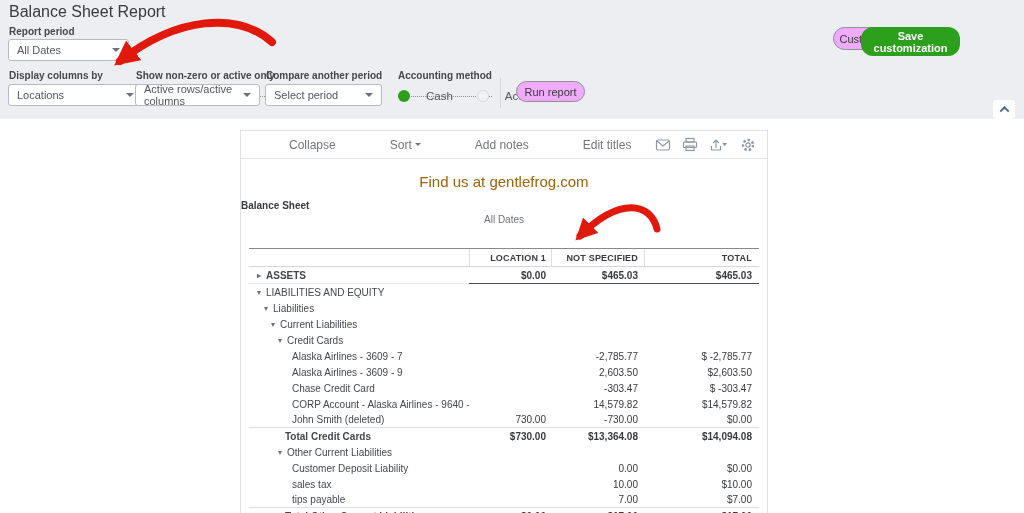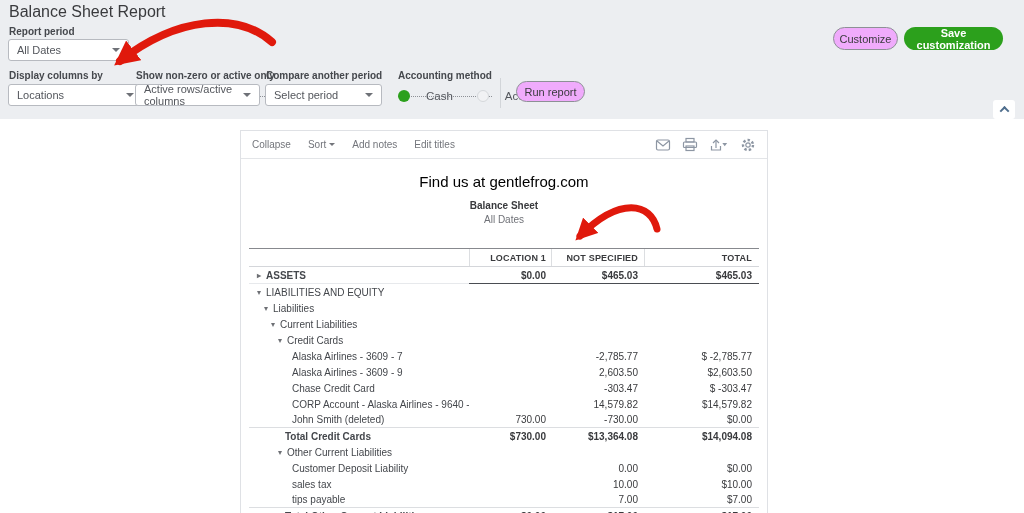--- a/index.html
+++ b/index.html
@@ -52,28 +52,28 @@
     transform:rotate(45deg) translate(1px,1px); }
 
   
   .card {
     position:absolute; left:240px; top:130px; width:528px; height:400px;
     background:#fff; border:1px solid #dfe1e5;
   }
   .rtoolbar {
     height:28px; border-bottom:1px solid #e3e5e8; display:flex; align-items:center; padding:0 11px;
   }
-  .rlink { font-size:10px; color:#73757b; margin-right:17px; cursor:pointer; display:flex; align-items:center; }
+  .rlink { font-size:12px; color:#73757b; margin-right:17px; cursor:pointer; display:flex; align-items:center;margin-left:37px; }
   .rlink .caret-down { border-top-color:#73757b; margin-left:3px; border-left-width:3.5px; border-right-width:3.5px; border-top-width:3.5px; }
   .ricons { margin-left:auto; display:flex; align-items:center; gap:11px; }
   .ricon { display:flex; align-items:center; cursor:pointer; color:#8d96a3; }
   .ricon svg { stroke:#8d96a3; fill:none; stroke-width:1.2; }
 
-  .company-header { margin-top:14px; text-align:center; font-size:15px; color:#000000; line-height:18px; }
-  .report-title   { margin-top:9px;  text-align:center; font-size:10px; font-weight:bold; color:#393a3d; line-height:12px; }
+  .company-header { margin-top:14px; text-align:center; font-size:15px; color:#a16207; line-height:18px; }
+  .report-title   { margin-top:9px;  text-align:left; font-size:10px; font-weight:bold; color:#393a3d; line-height:12px; }
   .report-subtitle{ margin-top:2px;  text-align:center; font-size:10px; color:#6f7177; line-height:12px; }
 
   .rtable { margin:22px 8px 0 8px; border-top:1px solid #87898e; font-size:10px; }
   .trow { display:flex; align-items:center; height:16px; }
   .trow.hdr { height:18px; border-bottom:1px solid #d4d6da; font-size:9px; font-weight:bold; letter-spacing:0.2px; color:#393a3d; }
   .cell { white-space:nowrap; overflow:hidden; }
   .cell.name { flex:1; display:flex; align-items:center; color:#44474c; }
   .cell.v  { text-align:right; }
   .cell.v0 { width:82px;  padding-right:5px;padding-left:28px; }
   .cell.v1 { width:93px;  padding-right:6px; }
@@ -125,21 +125,21 @@
   <span>Cash</span>
   <span class="radio-dot radio-off" style="margin-left:8px;"></span>
   <span>Accrual</span>
 </div>
 
 <div class="vdivider" style="left:500px; top:78px; height:30px;"></div>
 
 <button class="pill-btn" style="left:516px; top:81px; width:69px; height:21px;">Run report</button>
 
 <button class="pill-btn" style="left:833px; top:27px; width:65px; height:23px;">Customize</button>
-<button class="green-btn" style="left:904px; top:27px; width:99px; height:23px;">Save customization</button>
+<button class="green-btn" style="left:861px; top:27px; width:99px; height:29px;">Save customization</button>
 
 <div class="panel-toggle">
   <span class="chev-up"></span>
 </div>
 
 <div class="card">
   <div class="rtoolbar">
     <span class="rlink">Collapse</span>
     <span class="rlink">
       <span>Sort</span>

